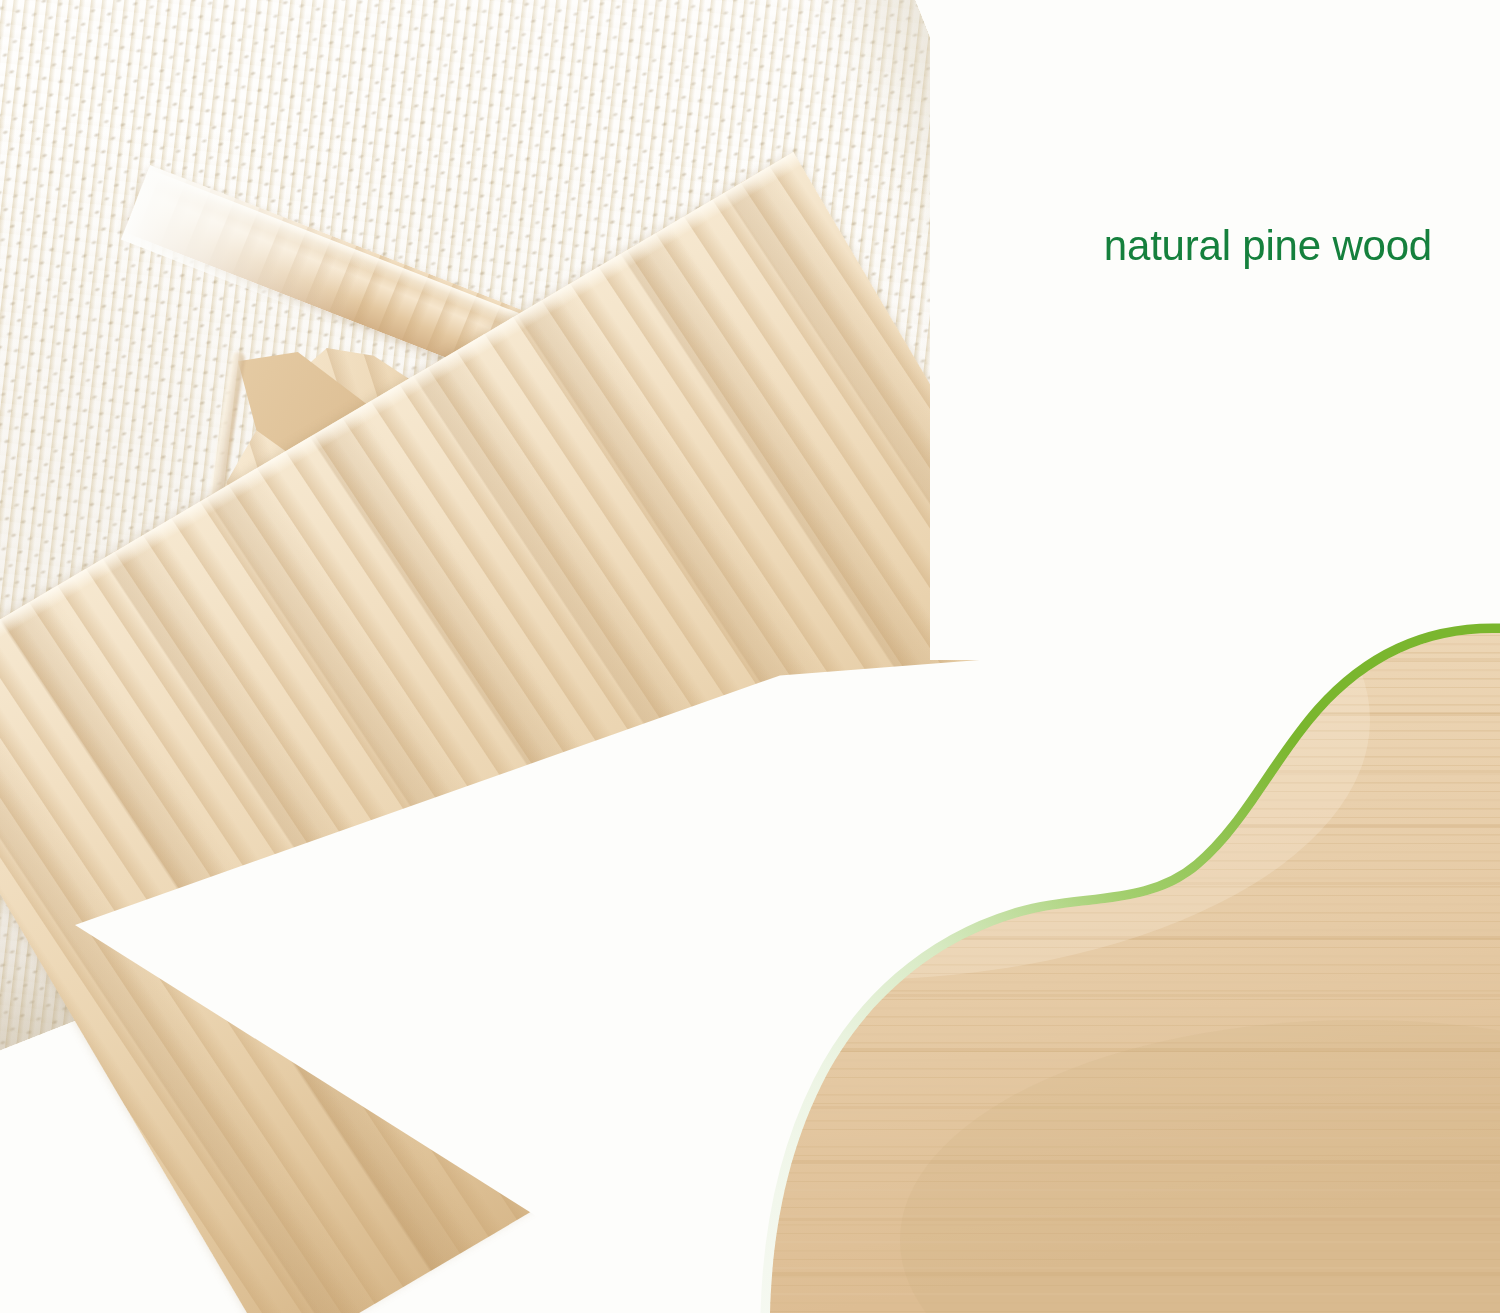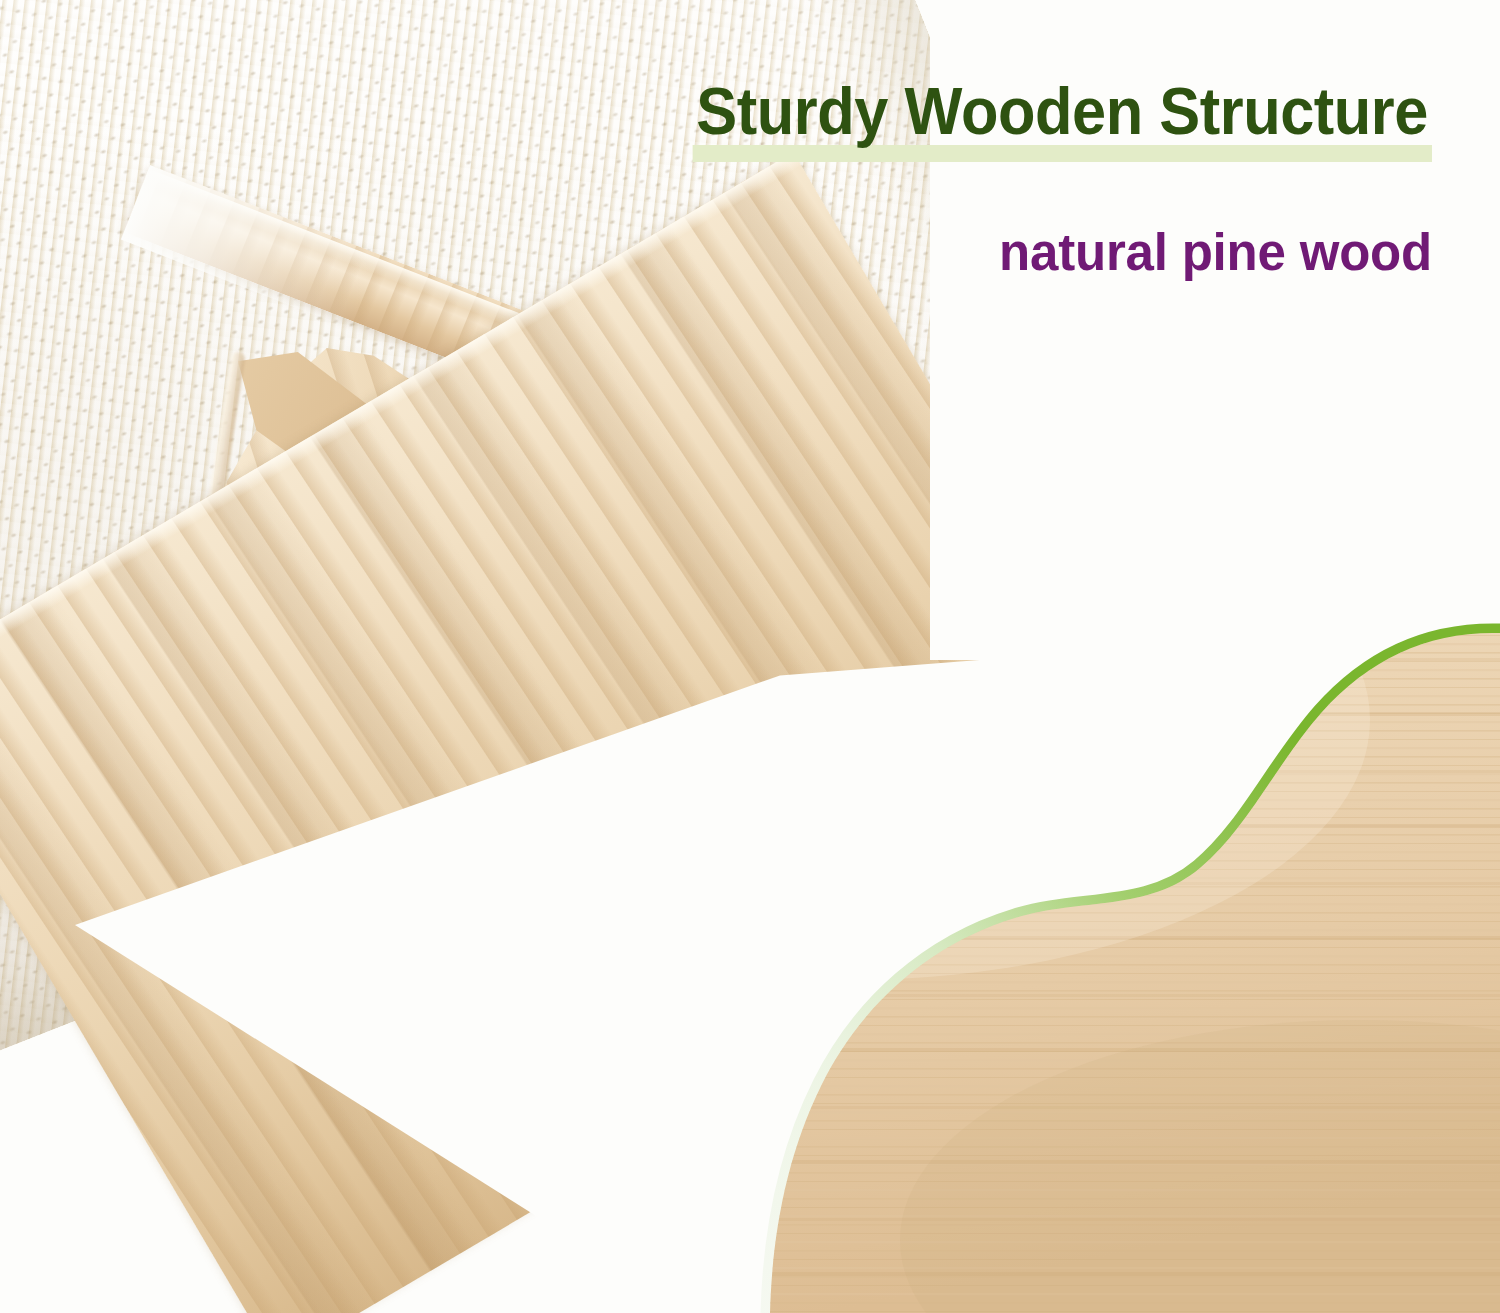--- a/index.html
+++ b/index.html
@@ -314,24 +314,24 @@
 
   .subline-wrap {
     position: absolute;
     right: 68px;
     top: 216px;
     width: 960px;
     text-align: right;
   }
   .subline {
     font-family: "Liberation Sans", sans-serif;
-    font-weight: bold;
-    font-size: 51px;
+    font-weight: normal;
+    font-size: 42px;
     line-height: 1.44;
-    color: #701a75;
+    color: #15803d;
     white-space: nowrap;
     letter-spacing: -0.2px;
   }
 </style>
 </head>
 <body>
 
 <div id="stage">
 
   <div class="photo-layer">
@@ -414,24 +414,18 @@
           <rect x="0" y="0" width="900" height="713" fill="url(#woodGrain)"></rect>
           <rect x="0" y="0" width="900" height="713" fill="url(#woodGrainWide)"></rect>
           <rect x="0" y="0" width="900" height="713" fill="none"></rect>
           <ellipse cx="250" cy="120" rx="520" ry="260" fill="#fff8ea" opacity=".22"></ellipse>
           <ellipse cx="760" cy="640" rx="460" ry="220" fill="#c8a777" opacity=".14"></ellipse>
         </g>
       </svg>
     </div>
   </div>
 
-  <div class="headline-wrap">
-    <div class="headline">
-      <span class="headline-highlight"></span>
-      <span class="headline-text">Sturdy Wooden Structure</span>
-    </div>
-  </div>
 
   <div class="subline-wrap">
     <div class="subline">natural pine wood</div>
   </div>
 
 </div>
 
 </body></html>

